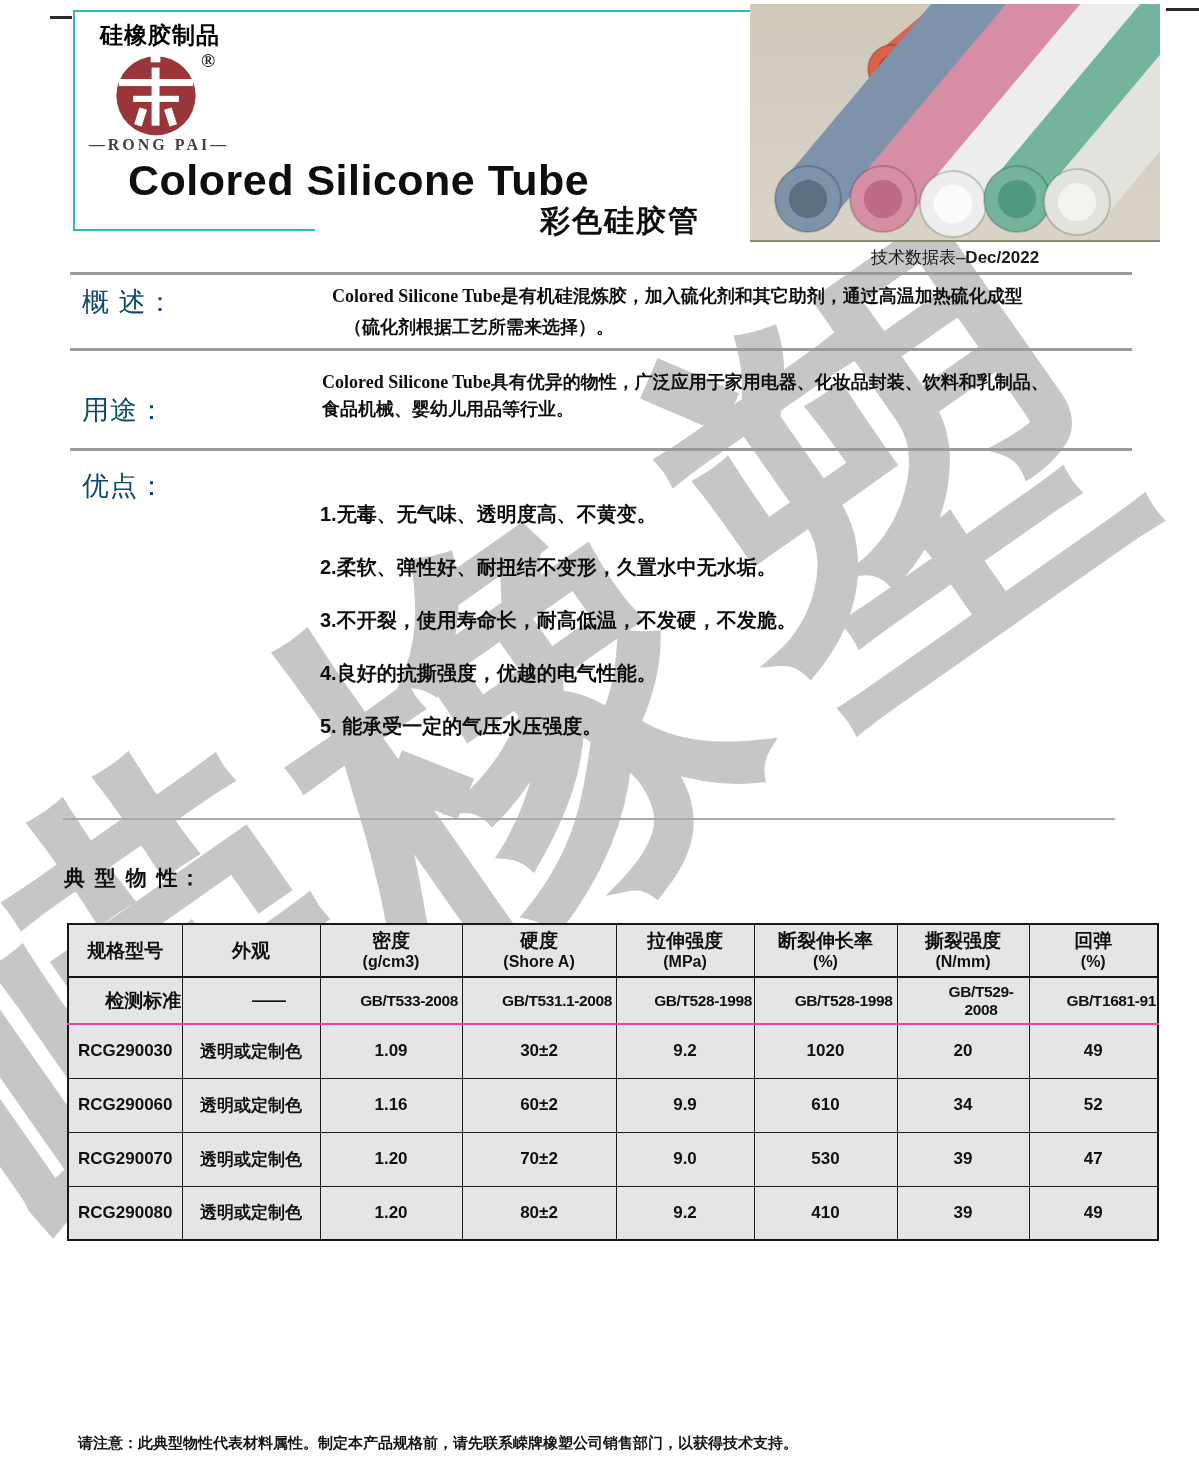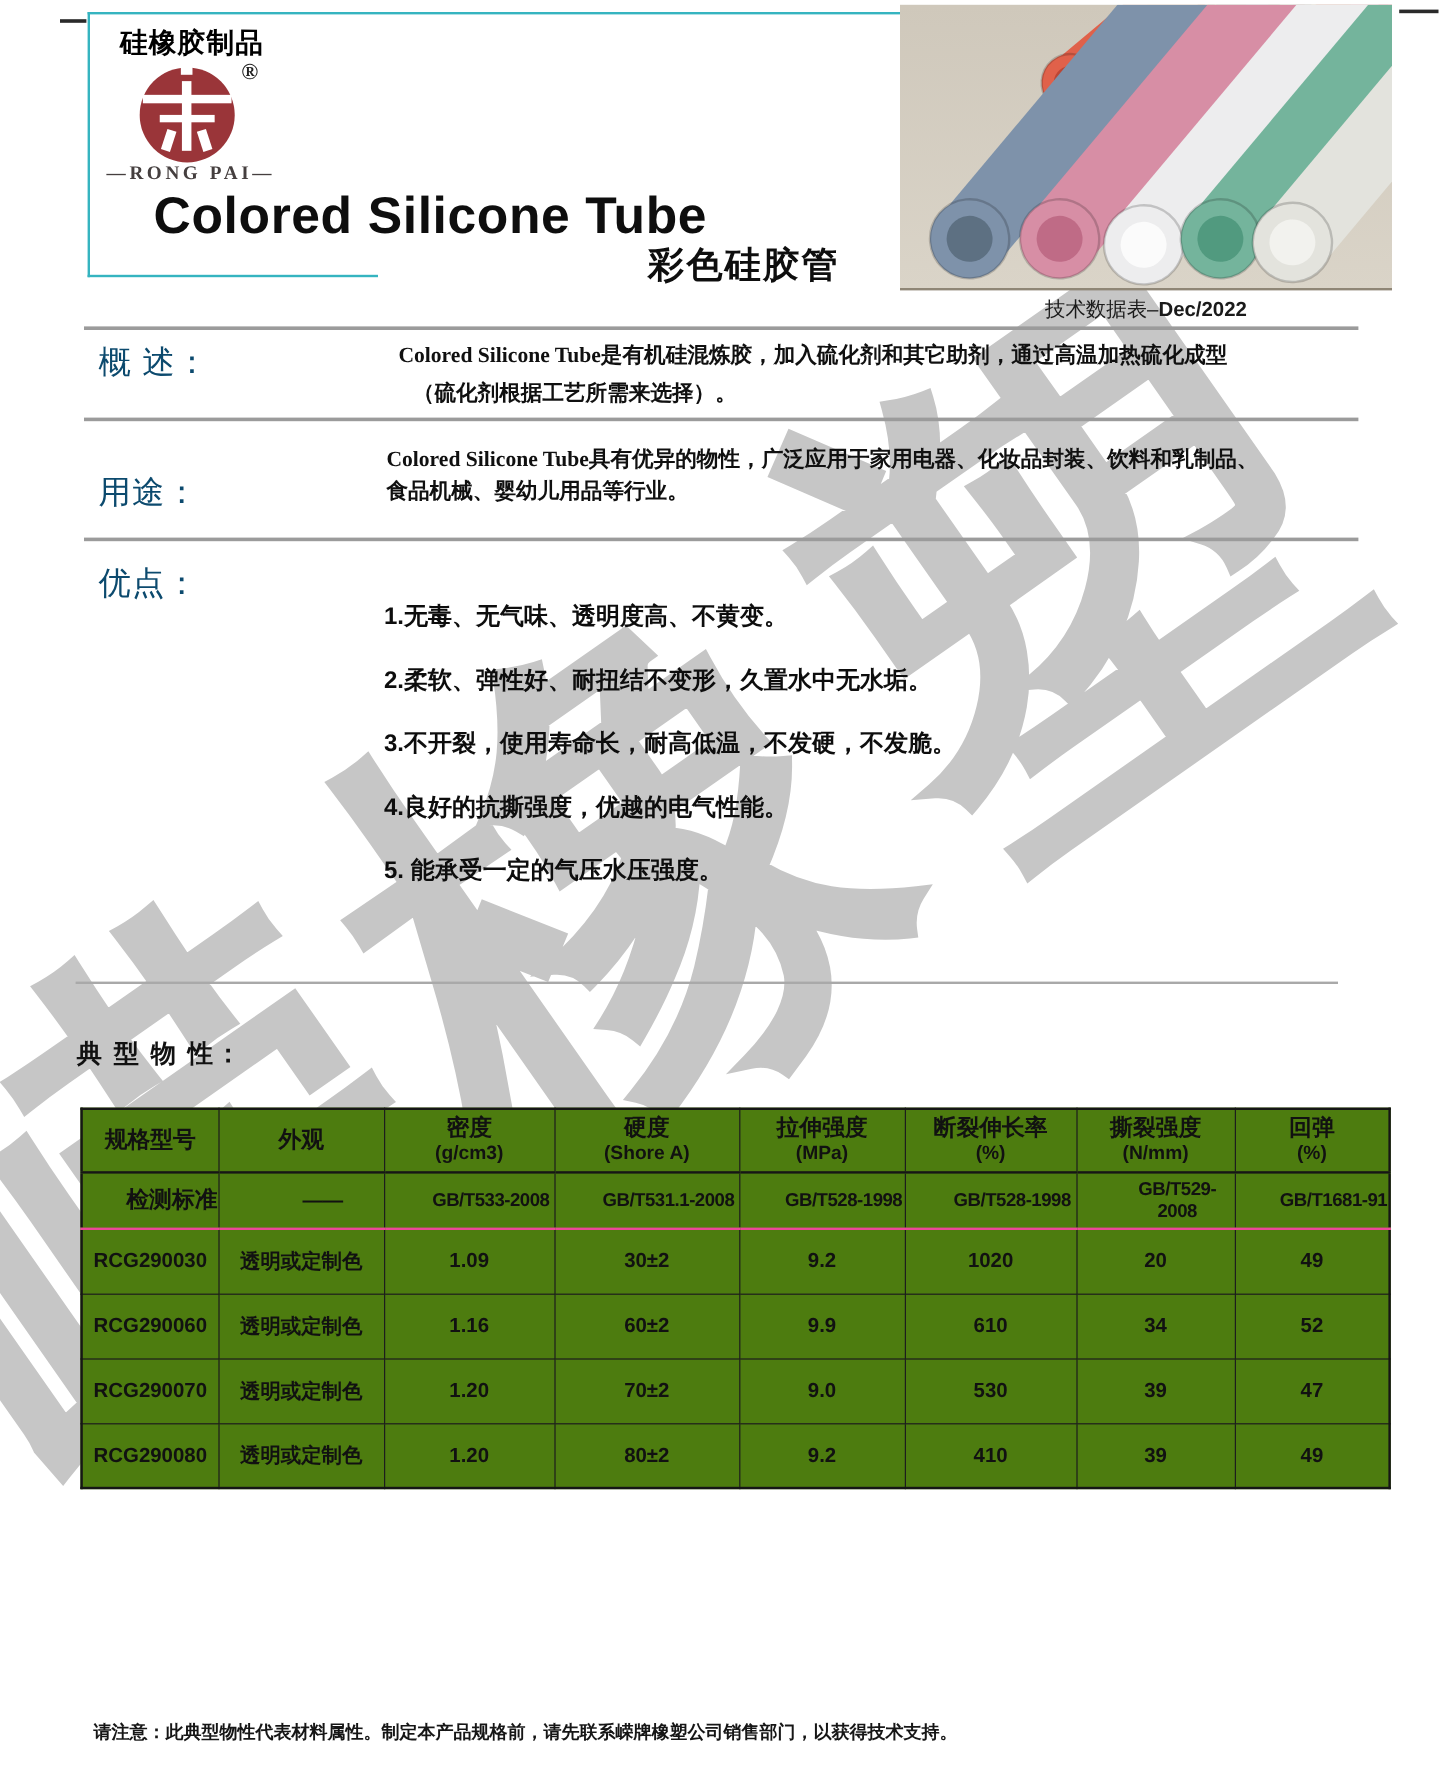--- a/index.html
+++ b/index.html
@@ -41,21 +41,21 @@
   .serif-par{font-family:"Liberation Serif","DejaVu Serif",serif;font-weight:700;font-size:18px;color:#101010;}
   .ov-text{left:332px;top:281px;width:820px;line-height:31px;}
   .ov-line2{padding-left:12px;}
   .us-text{left:322px;top:369px;width:820px;line-height:27px;}
   .adv-list{left:320px;top:503px;width:760px;}
   .adv-item{font-size:20px;font-weight:700;line-height:23px;margin-bottom:30px;color:#0d0d0d;}
 
   
   .props-title{left:64px;top:864px;font-size:21px;font-weight:700;letter-spacing:2px;}
   table.props{position:absolute;left:67px;top:923px;border-collapse:collapse;table-layout:fixed;
-              background:#4d7c0f;z-index:1;border:2px solid #161616;}
+              background:#e5e5e5;z-index:1;border:2px solid #161616;}
   table.props td{border:1px solid #1d1d1d;text-align:center;vertical-align:middle;padding:0;overflow:hidden;}
   tr.hrow{height:53px;}
   tr.srow{height:47px;}
   tr.drow{height:54px;margin-left:28px;}
   tr.hrow td{border-bottom:2px solid #161616;}
   tr.srow td{border-bottom:2px solid #ec4899;padding-left:36px;}
   .h1{font-size:19px;font-weight:700;line-height:22px;}
   .h2{font-size:16px;font-weight:700;line-height:19px;font-family:"Liberation Sans",sans-serif;}
   .std{font-size:15.5px;font-weight:700;letter-spacing:-0.4px;}
   .dval{font-size:17px;font-weight:700;}

